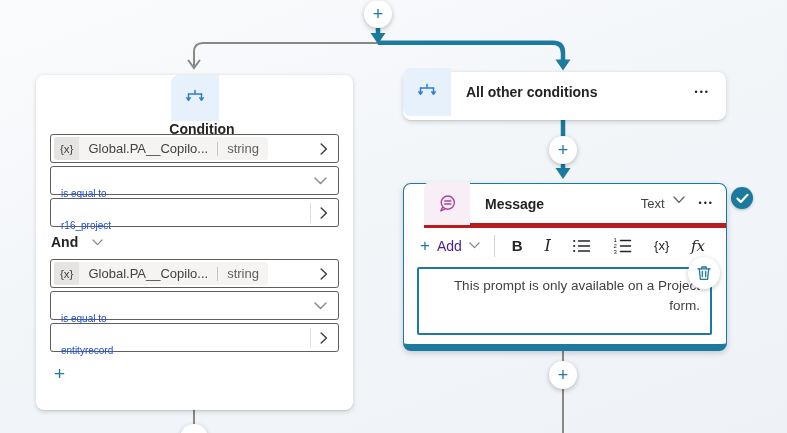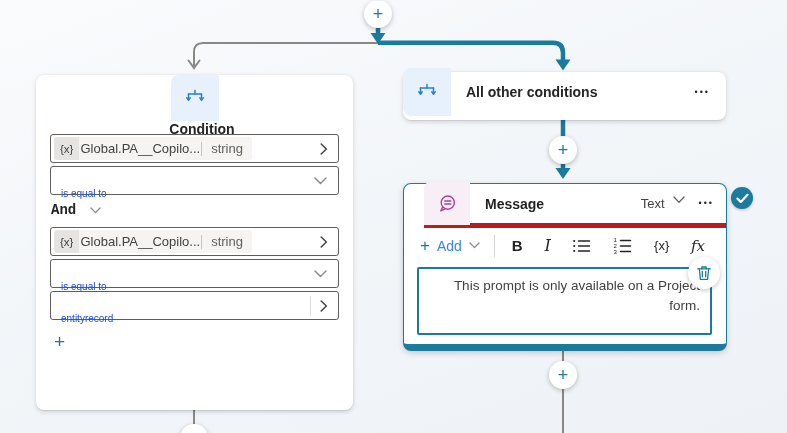--- a/index.html
+++ b/index.html
@@ -44,29 +44,29 @@
     display:flex; align-items:center; margin-bottom:3px; cursor:pointer;
   }
   .chip {
     display:flex; align-items:center; height:23px; margin-left:3px;
     background:#f5f4f2; border-radius:3px; overflow:hidden; max-width:230px;
   }
   .chip-token {
     background:#e6e4e2; color:#424242; font-size:11.5px; height:100%;
     display:flex; align-items:center; padding:0 6px; flex:0 0 auto;
   }
-  .chip-name { font-size:13px; color:#424242; padding:0 1px; white-space:nowrap; }
+  .chip-name { font-size:13px; color:#424242; padding:0 9px; white-space:nowrap; }
   .chip-sep { width:1px; height:14px; background:#c8c6c4; flex:0 0 auto; }
   .chip-type { font-size:13px; color:#616161; padding:0 9px; white-space:nowrap; }
   .field-text { font-size:10px; color:#1d4ed8; margin-left:10px; white-space:nowrap;margin-top:26px; }
   .field .chev-right { margin-right:10px; }
   .field .chev-down  { margin-right:11px; }
   .val-sep { width:1px; height:20px; background:#e1dfdd; margin-right:9px; }
 
-  .and-row { display:flex; align-items:center; height:24px; margin:3px 0 5px 1px; gap:14px; cursor:pointer;font-family:Liberation Mono, monospace; }
+  .and-row { display:flex; align-items:center; height:24px; margin:3px 0 5px 1px; gap:14px; cursor:pointer; }
   .and-label { font-size:14px; font-weight:700; color:#242424; }
 
   .new-cond-btn {
     display:flex; align-items:center; gap:11px; border:none; background:transparent;
     margin:8px 0 0 4px; height:26px; cursor:pointer;
   }
   .new-cond-plus { color:#1b7a9e; font-size:19px; font-weight:400; line-height:1; }
   .new-cond-label { font-size:14px; color:#242424; }
 
   
@@ -83,21 +83,21 @@
   }
   .message-card .card-header { height:44px; border-bottom:5px solid #b91c1c;margin-left:20px; }
   .message-card .icon-cell { width:46px; height:43px; background:#f8eff6; border-radius:6px 0 0 0; }
   .msg-type { display:flex; align-items:flex-start; gap:8px; margin-right:12px; cursor:pointer; }
   .msg-type-label { font-size:13px; color:#424242; }
   .message-card .more-btn { margin-right:10px; }
 
   .msg-toolbar { display:flex; align-items:center; height:35px; padding:0 10px 0 12px; }
   .add-group { display:flex; align-items:center; gap:7px; border:none; background:transparent; cursor:pointer; padding:2px 4px; }
   .add-plus { color:#1b7a9e; font-size:17px; line-height:1; font-weight:400; }
-  .add-label { font-size:14px; color:#3b82f6; }
+  .add-label { font-size:14px; color:#4c1d95; }
   .tb-sep { width:1px; height:22px; background:#d6d4d2; margin:0 6px 0 10px; }
   .fmt-icons { display:flex; flex:1; justify-content:space-around; align-items:center; }
   .tb-btn { border:none; background:transparent; cursor:pointer; color:#242424; display:flex; align-items:center; justify-content:center; padding:2px 3px; }
   .tb-bold { font-size:15px; font-weight:700; font-family:"Liberation Sans",sans-serif; }
   .tb-italic { font-size:16px; font-style:italic; font-family:"DejaVu Serif",serif; }
   .tb-var { font-size:13px; }
   .tb-fx { font-size:15px; font-style:italic; font-family:"DejaVu Serif",serif; }
 
   .msg-textbox {
     margin:4px 14px 0 13px; height:68px; border:2px solid #1b7a9e; border-radius:2px;
@@ -188,20 +188,28 @@
         <span class="spacer"></span>
         <svg class="chev-right" width="8" height="12" viewBox="0 0 8 12" fill="none" stroke="#424242" stroke-width="1.5" stroke-linecap="round" stroke-linejoin="round">
           <path d="M1.2 1 L6.4 6 L1.2 11"></path>
         </svg>
       </div>
       <div class="field">
         <span class="field-text">is equal to</span>
         <span class="spacer"></span>
         <svg class="chev-down" width="13" height="8" viewBox="0 0 13 8" fill="none" stroke="#8a8886" stroke-width="1.4" stroke-linecap="round" stroke-linejoin="round">
           <path d="M1 1 L6.5 6.6 L12 1"></path>
+        </svg>
+      </div>
+      <div class="field">
+        <span class="field-text">r16_project</span>
+        <span class="spacer"></span>
+        <span class="val-sep"></span>
+        <svg class="chev-right" width="8" height="12" viewBox="0 0 8 12" fill="none" stroke="#424242" stroke-width="1.5" stroke-linecap="round" stroke-linejoin="round">
+          <path d="M1.2 1 L6.4 6 L1.2 11"></path>
         </svg>
       </div>
 
       <div class="and-row">
         <span class="and-label">And</span>
         <svg width="11" height="7" viewBox="0 0 11 7" fill="none" stroke="#8a8886" stroke-width="1.3" stroke-linecap="round" stroke-linejoin="round">
           <path d="M1 1 L5.5 5.6 L10 1"></path>
         </svg>
       </div>
 

